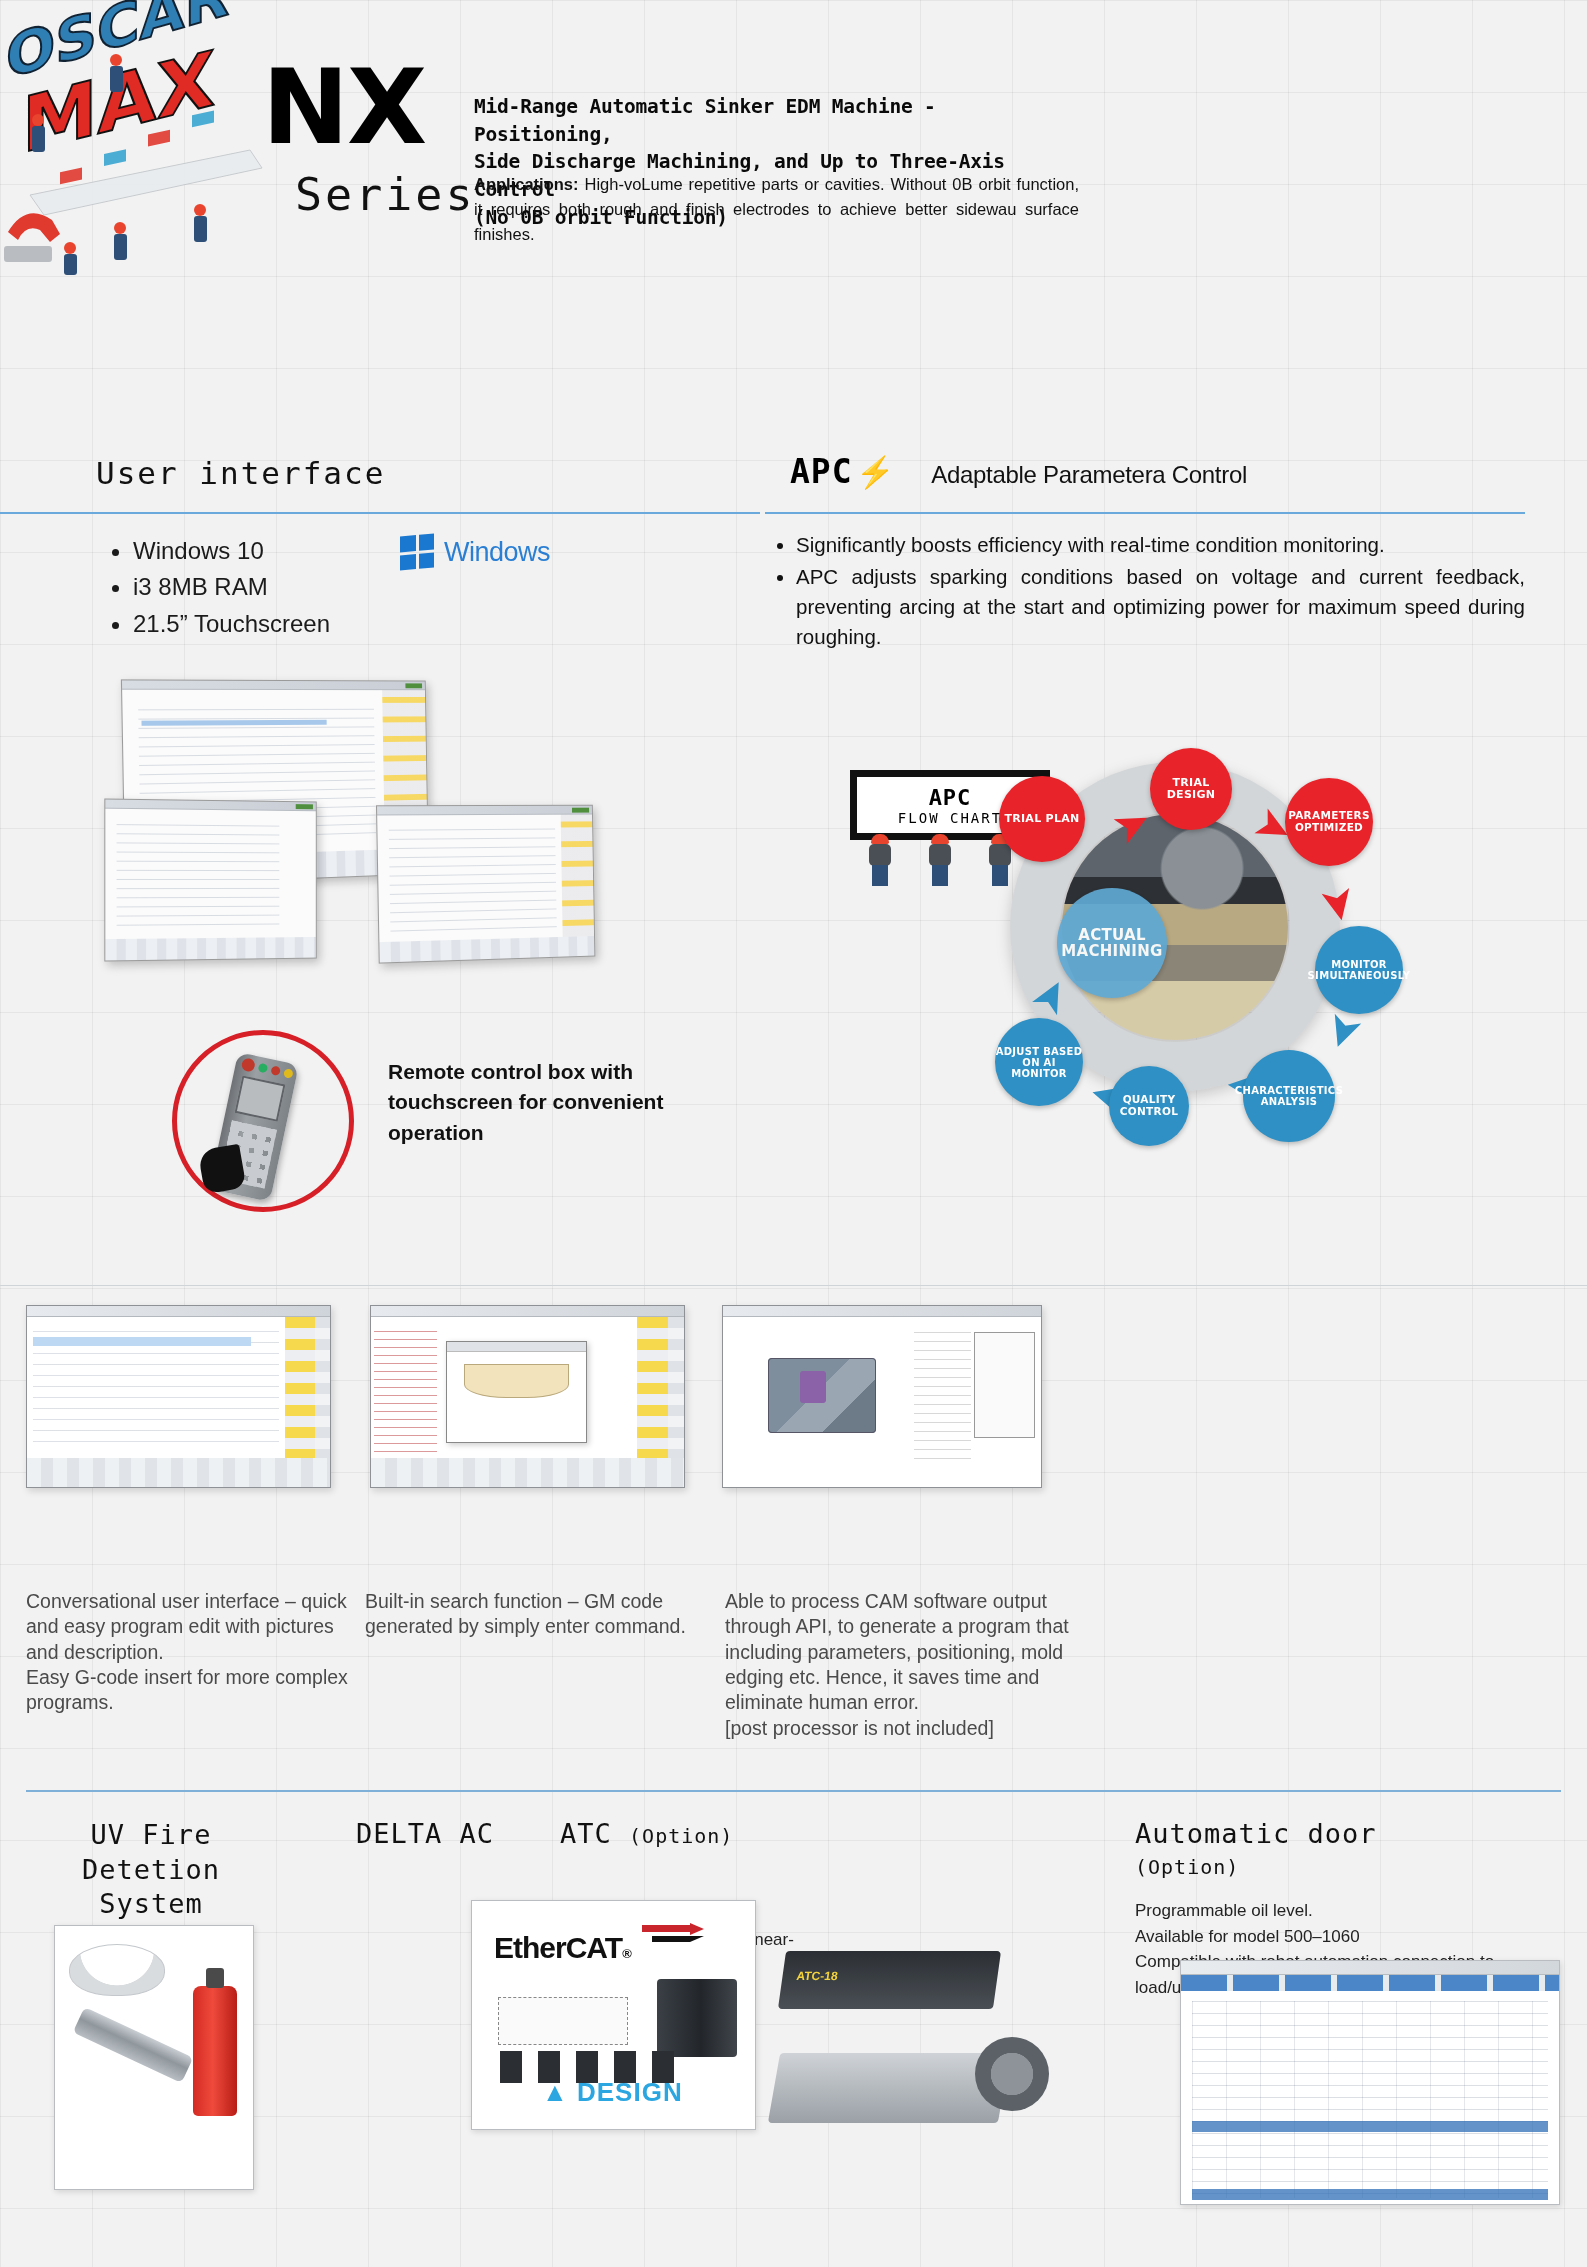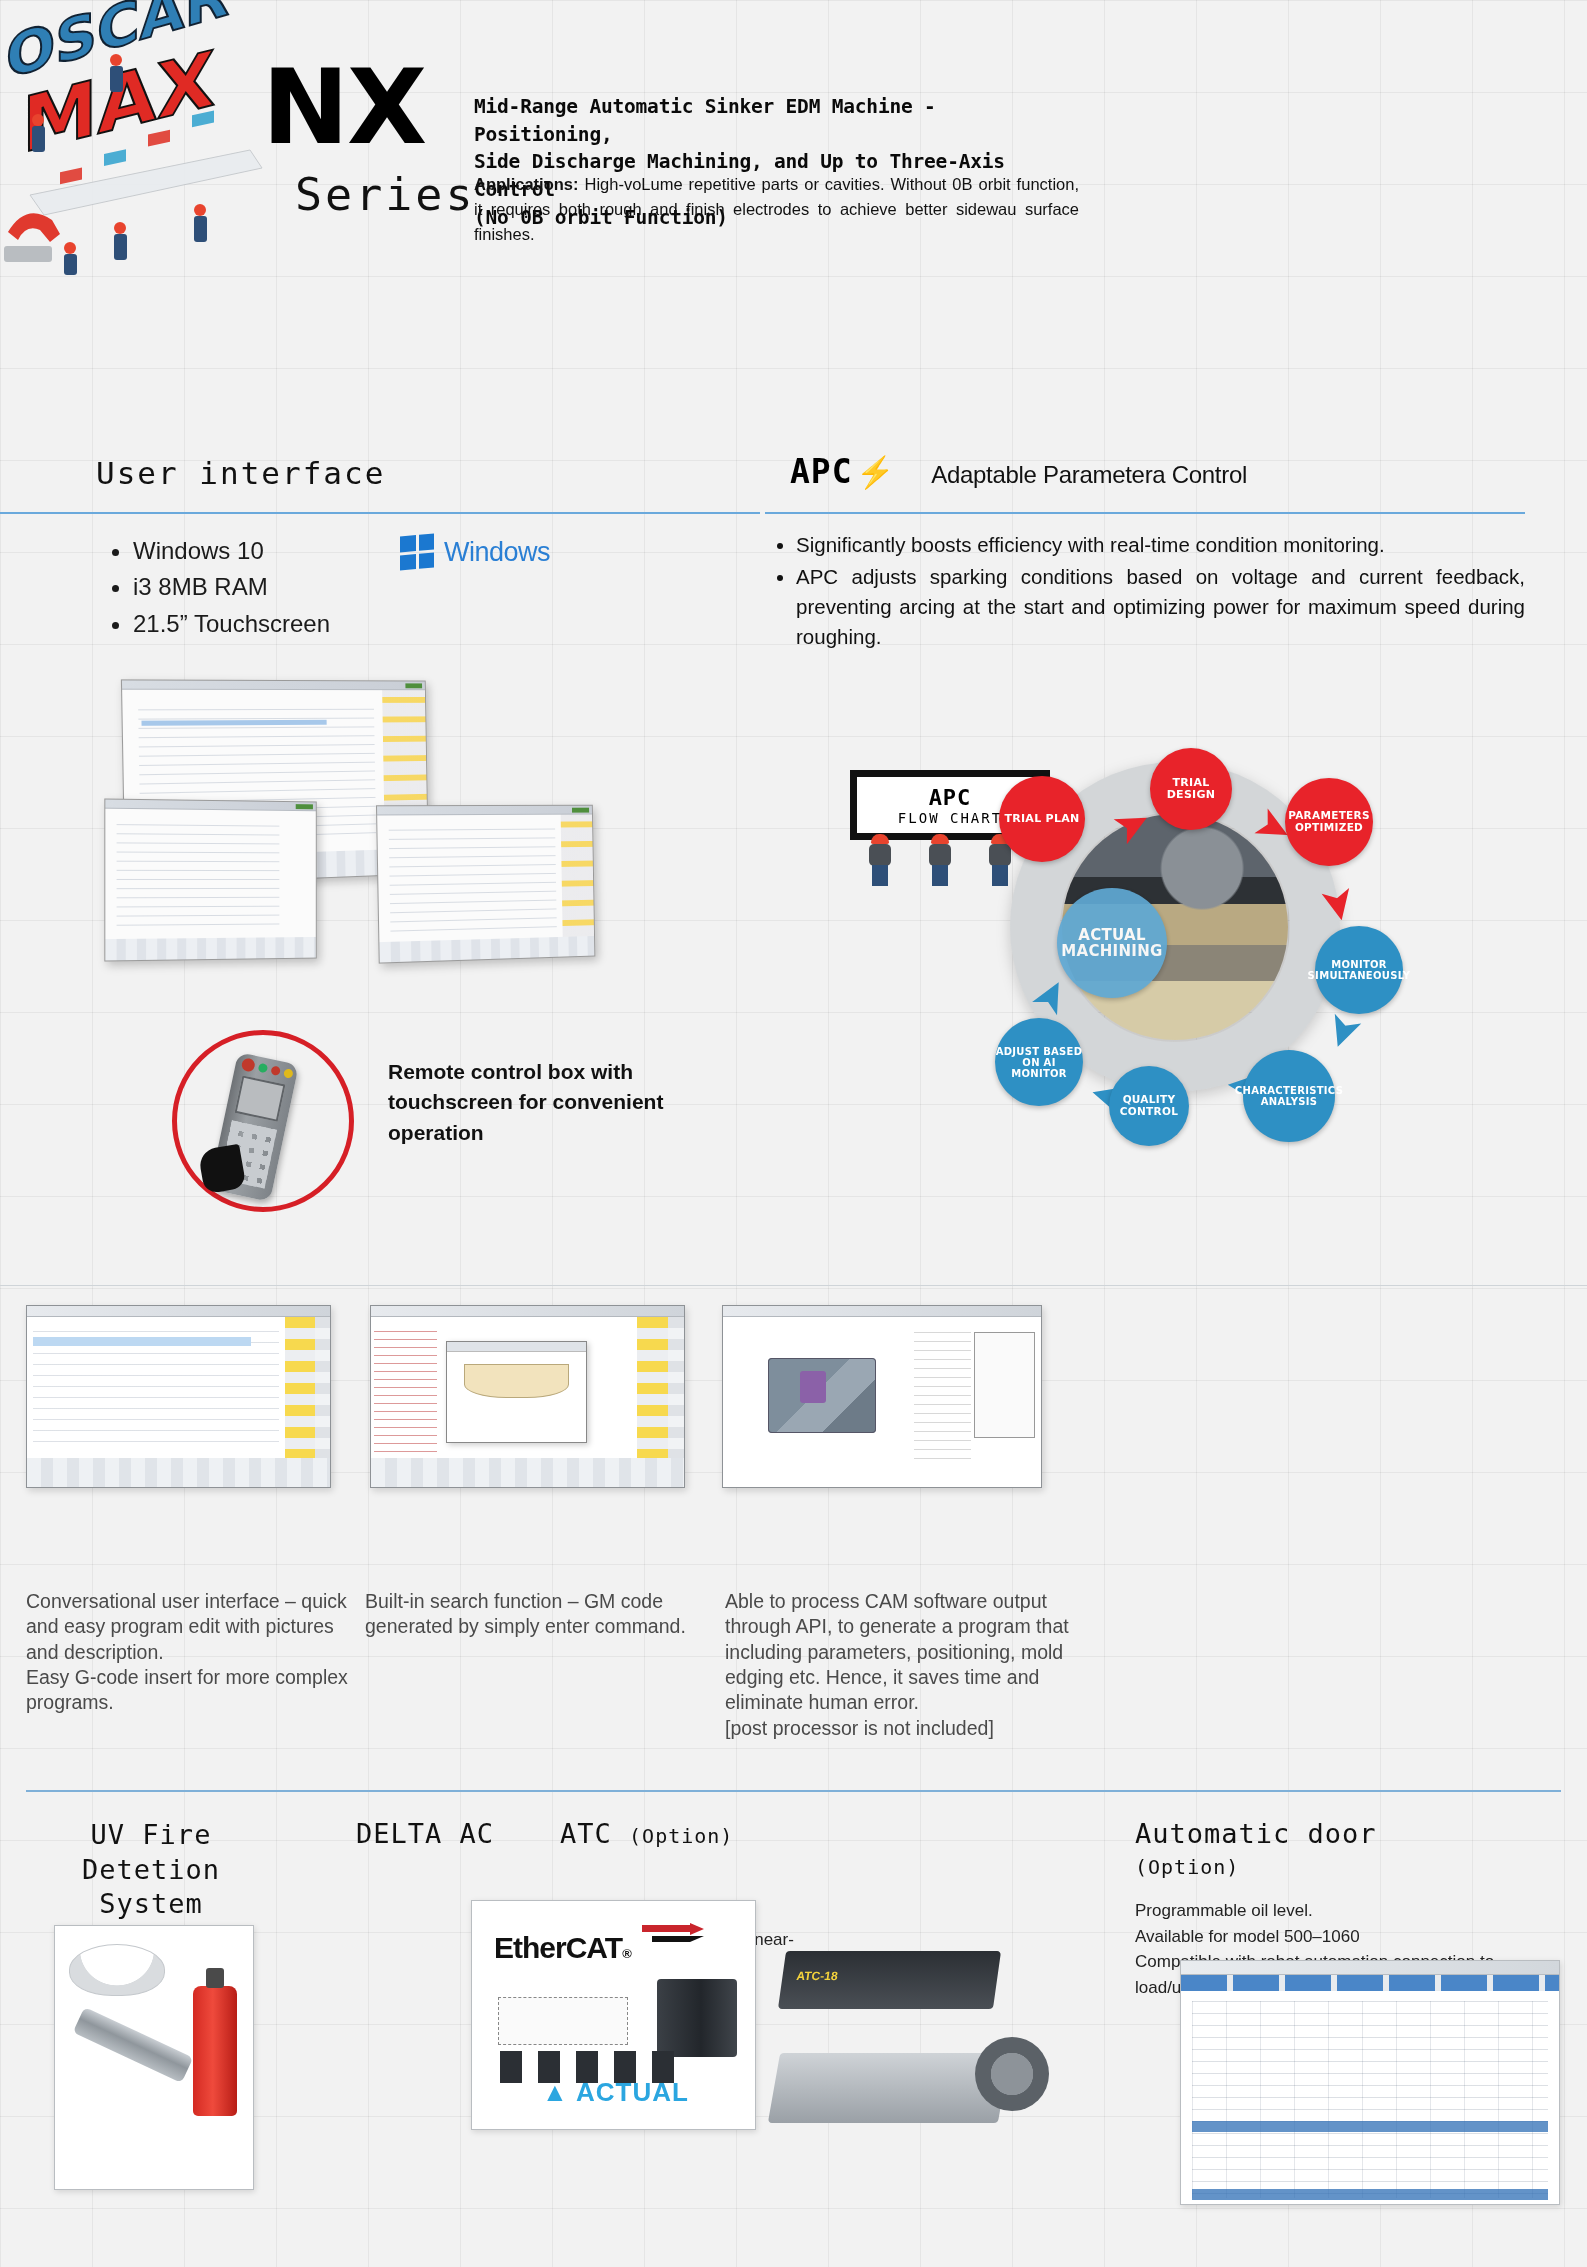--- a/index.html
+++ b/index.html
@@ -495,21 +495,21 @@
 
   <div class="photo" id="ph2">
     <span class="ecat-logo"><span>Ether</span><b>CAT</b><span style="font-size:13px">®</span></span>
     <svg class="ecat-arrow" viewBox="0 0 62 22">
       <polygon points="0,2 48,2 48,0 62,6 48,12 48,9 0,9" fill="#c9252c"></polygon>
       <polygon points="10,13 62,13 48,19 10,19" fill="#111"></polygon>
     </svg>
     <span class="schema"></span>
     <span class="drives"></span>
     <span class="motors"></span>
-    <span class="delta-logo">▲ <span>ACTUAL</span></span>
+    <span class="delta-logo">▲ <span>DESIGN</span></span>
   </div>
 
   <div class="photo" id="ph3">
     <span class="atc-top"></span>
     <span class="atc-base"></span>
     <span class="atc-head"></span>
   </div>
 
   <div class="photo" id="ph4">
     <div class="adbar"></div>

